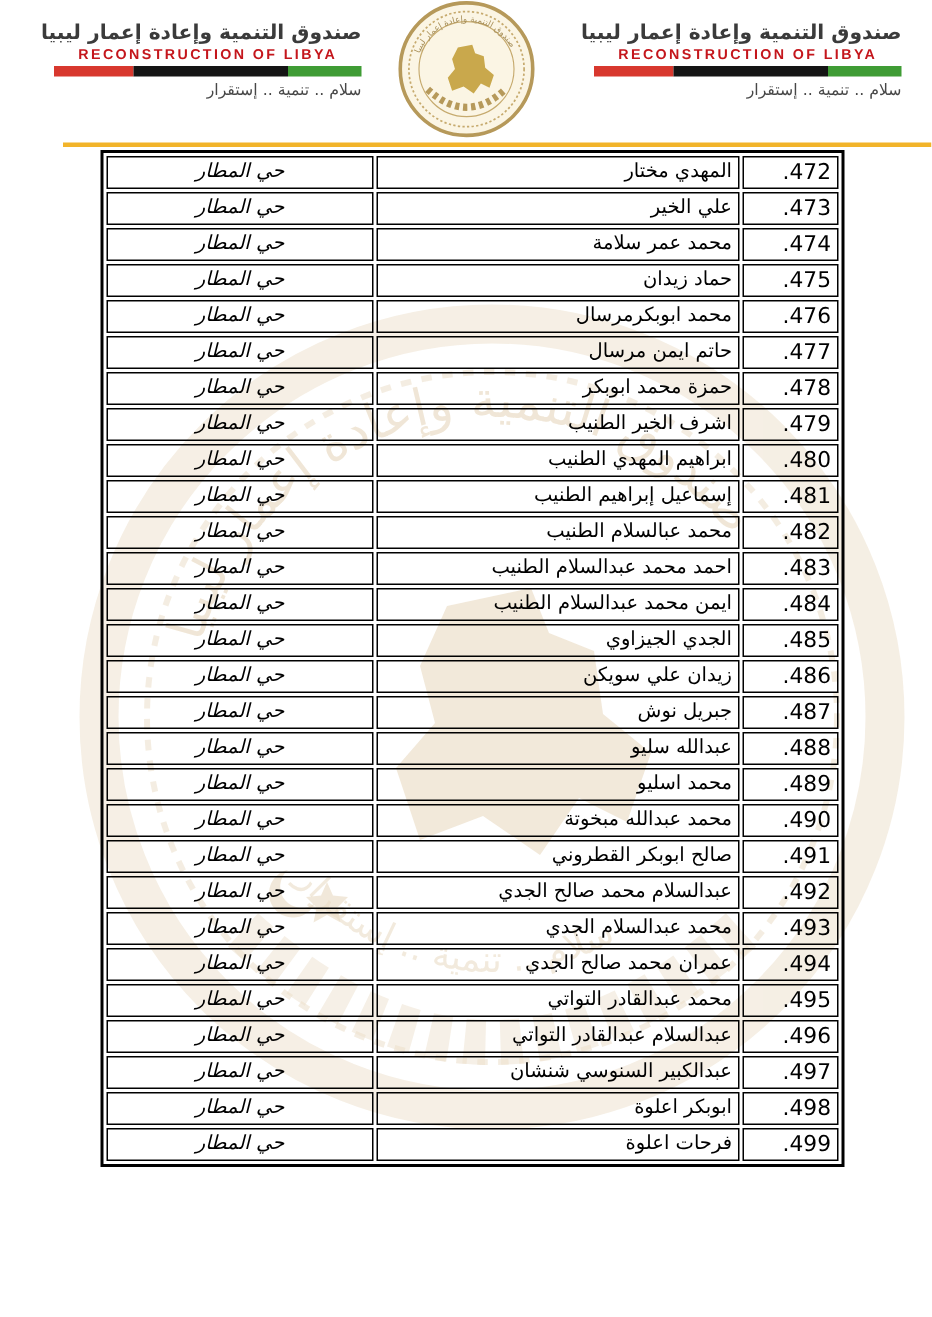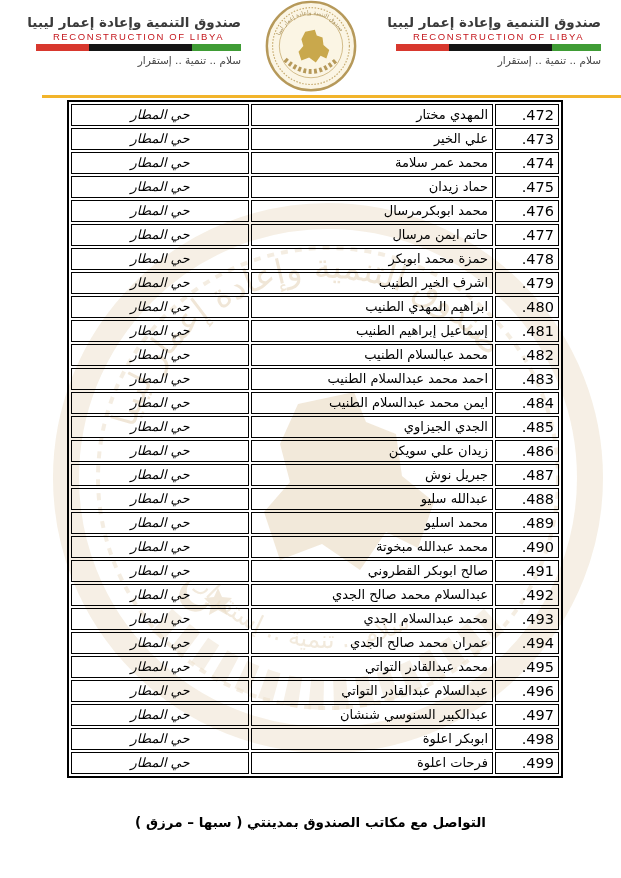--- a/index.html
+++ b/index.html
@@ -8,21 +8,21 @@
     background:#ffffff;
     font-family:"DejaVu Sans", sans-serif;
     color:#000;
   }
   
   .header{position:absolute;top:0;left:0;width:621px;height:95px;z-index:3;}
   .logo{position:absolute;width:205px;top:14px;}
   .logo.left{left:36px;}
   .logo.right{right:20px;}
   .logo-title{direction:rtl;text-align:center;font-size:13.5px;font-weight:bold;color:#3b3b3b;white-space:nowrap;}
-  .logo-en{font-family:"Liberation Sans", sans-serif;font-size:9.5px;font-weight:normal;color:#c4161c;
+  .logo-en{font-family:"Liberation Sans", sans-serif;font-size:9.5px;font-weight:bold;color:#c4161c;
            letter-spacing:1.6px;text-align:center;white-space:nowrap;margin-top:1px;}
   .flag-bar{display:flex;height:7px;margin-top:2px;}
   .flag-red{flex:0 0 26%;background:#d8382e;}
   .flag-black{flex:1;background:#151515;}
   .flag-green{flex:0 0 24%;background:#3f9c35;}
   .logo-tagline{direction:rtl;text-align:right;font-size:10.5px;color:#474747;margin-top:3px;white-space:nowrap;}
   .seal{position:absolute;left:50%;top:0;transform:translateX(-50%);}
   
   .gold-line{position:absolute;top:95px;left:42px;right:0;height:3px;background:#f2b42a;z-index:2;}
   
@@ -290,14 +290,13 @@
         <tr>
           <td class="num">.499</td>
           <td class="name">فرحات اعلوة</td>
           <td class="district">حي المطار</td>
         </tr>
       </tbody>
   </table>
 </div>
 
 <div class="footer-note">
-  <div>التواصل مع مكاتب الصندوق بمدينتي ( سبها – مرزق )</div>
 </div>
 
 </body></html>

